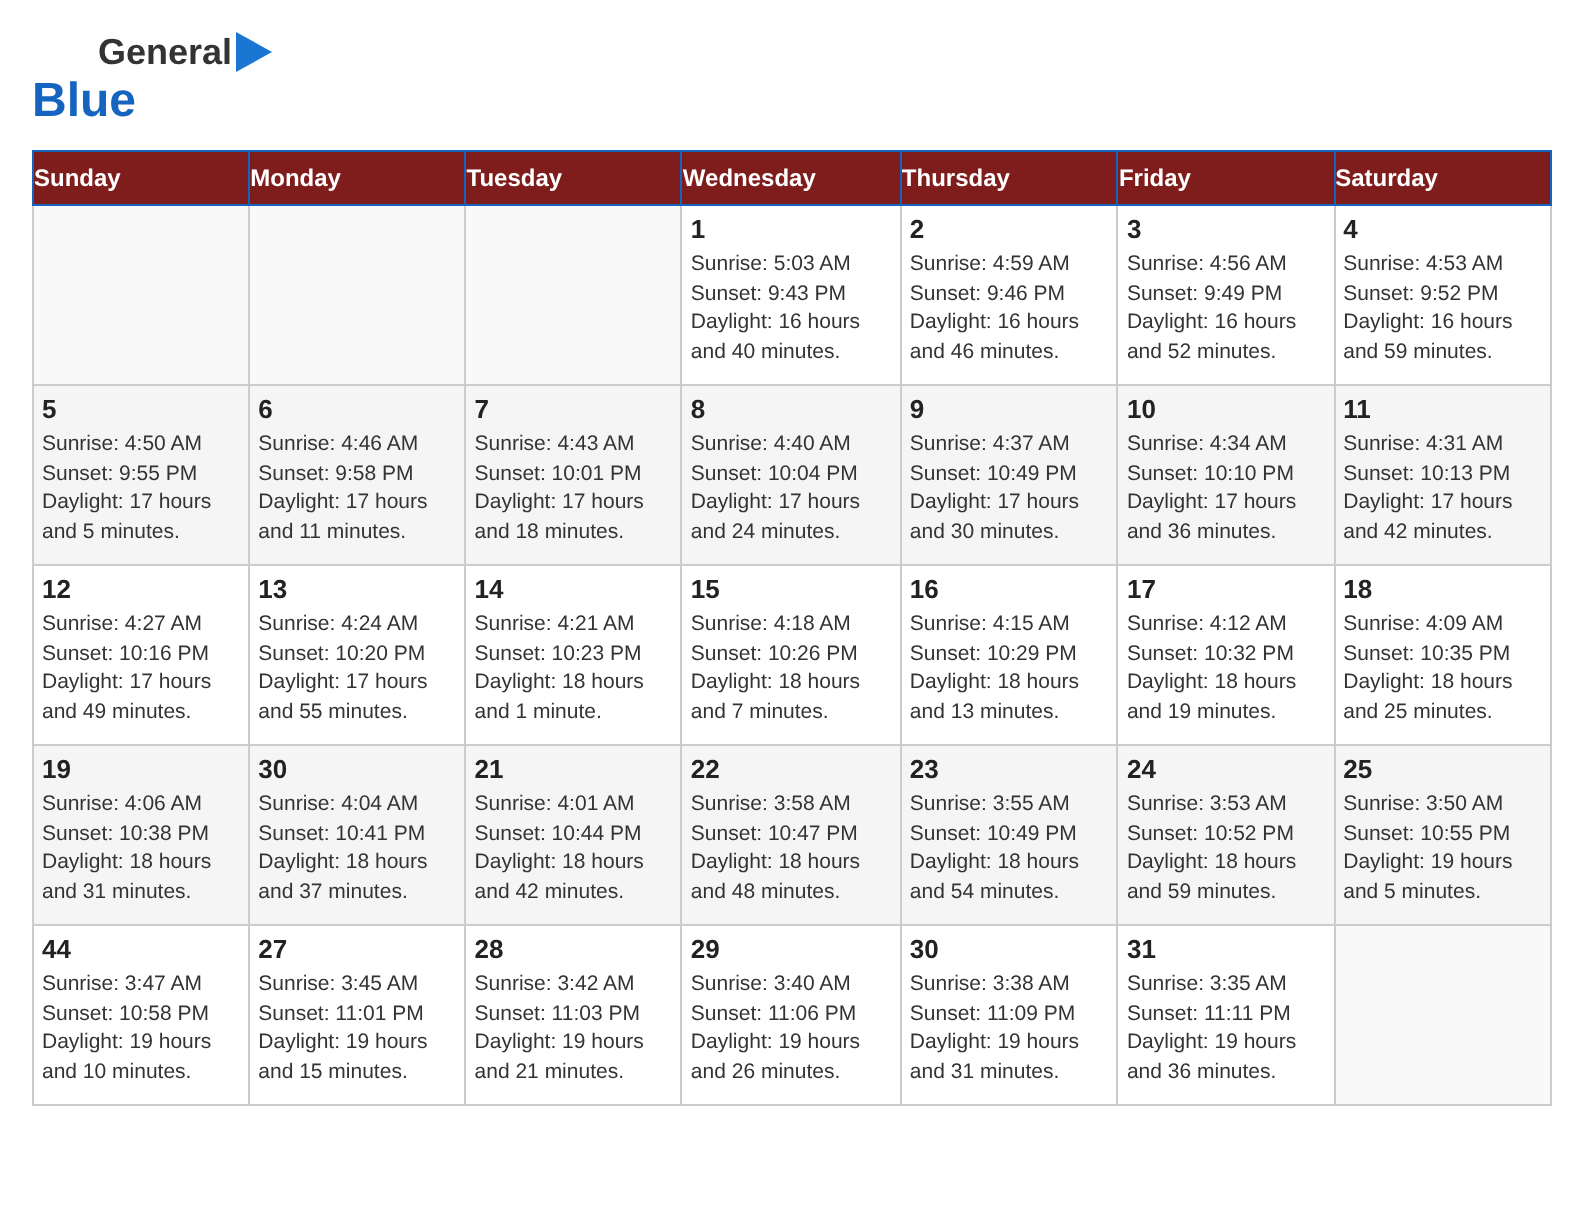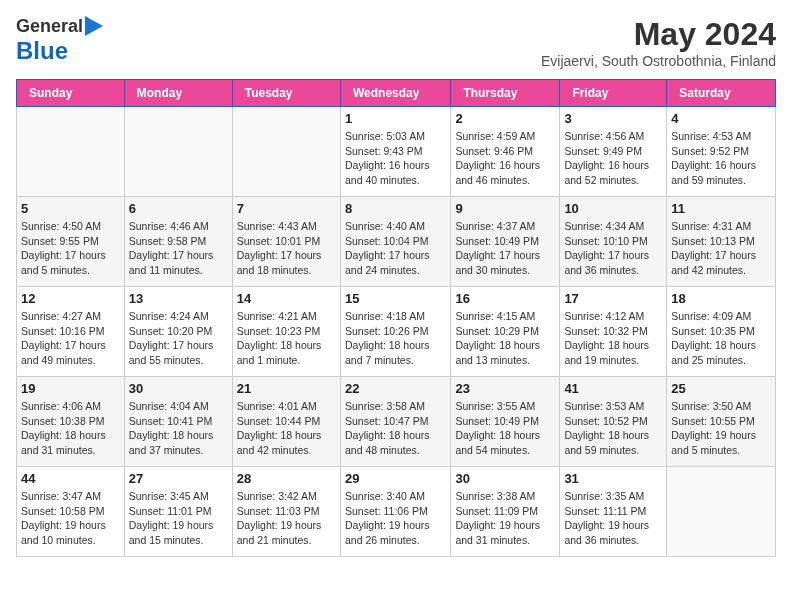--- a/index.html
+++ b/index.html
@@ -22,20 +22,21 @@
       align-items: flex-start;
     }
     .logo-top {
       display: flex;
       align-items: center;
     }
     .logo-general {
       font-size: 18px;
       font-weight: bold;
       color: #333;
+      margin-left: 33px;
     }
     .logo-blue {
       font-size: 24px;
       font-weight: bold;
       color: #1565c0;
     }
     .logo-arrow {
       width: 0;
       height: 0;
       border-top: 10px solid transparent;
@@ -56,23 +57,23 @@
       font-size: 14px;
       color: #555;
       font-weight: normal;
     }
     table {
       width: 100%;
       border-collapse: collapse;
       font-size: 11px;
     }
     thead tr th {
-      background-color: #ec4899;
+      background-color: #7f1d1d;
       color: white;
-      padding: 6px 12px;
+      padding: 6px 0;
       text-align: left;
       font-size: 12px;
       border: 1px solid #1565c0;
     }
     tbody tr td {
       border: 1px solid #ccc;
       vertical-align: top;
       padding: 4px;
       height: 90px;
       width: 113px;
@@ -99,24 +100,20 @@
 </head>
 <body>
 
 <div class="header">
   <div class="logo">
     <div class="logo-top">
       <span class="logo-general">General</span>
       <div class="logo-arrow"></div>
     </div>
     <span class="logo-blue">Blue</span>
-  </div>
-  <div class="title-section">
-    <h1>May 2024</h1>
-    <h2>Evijaervi, South Ostrobothnia, Finland</h2>
   </div>
 </div>
 
 <table>
   <thead>
     <tr>
       <th>Sunday</th>
       <th>Monday</th>
       <th>Tuesday</th>
       <th>Wednesday</th>
@@ -291,21 +288,21 @@
 and 48 minutes.</div>
         </td>
         <td>
           <div class="day-number">23</div>
           <div class="day-info">Sunrise: 3:55 AM
 Sunset: 10:49 PM
 Daylight: 18 hours
 and 54 minutes.</div>
         </td>
         <td>
-          <div class="day-number">41</div>
+          <div class="day-number">24</div>
           <div class="day-info">Sunrise: 3:53 AM
 Sunset: 10:52 PM
 Daylight: 18 hours
 and 59 minutes.</div>
         </td>
         <td>
           <div class="day-number">25</div>
           <div class="day-info">Sunrise: 3:50 AM
 Sunset: 10:55 PM
 Daylight: 19 hours

